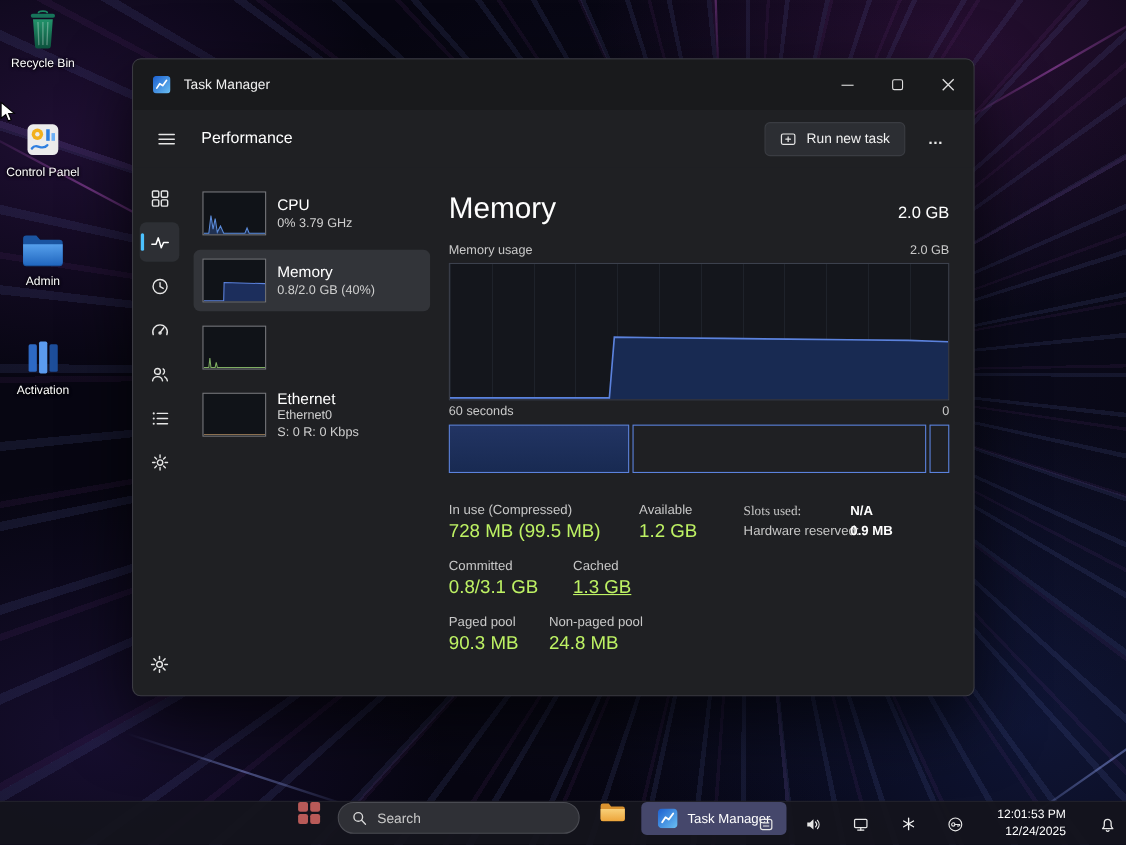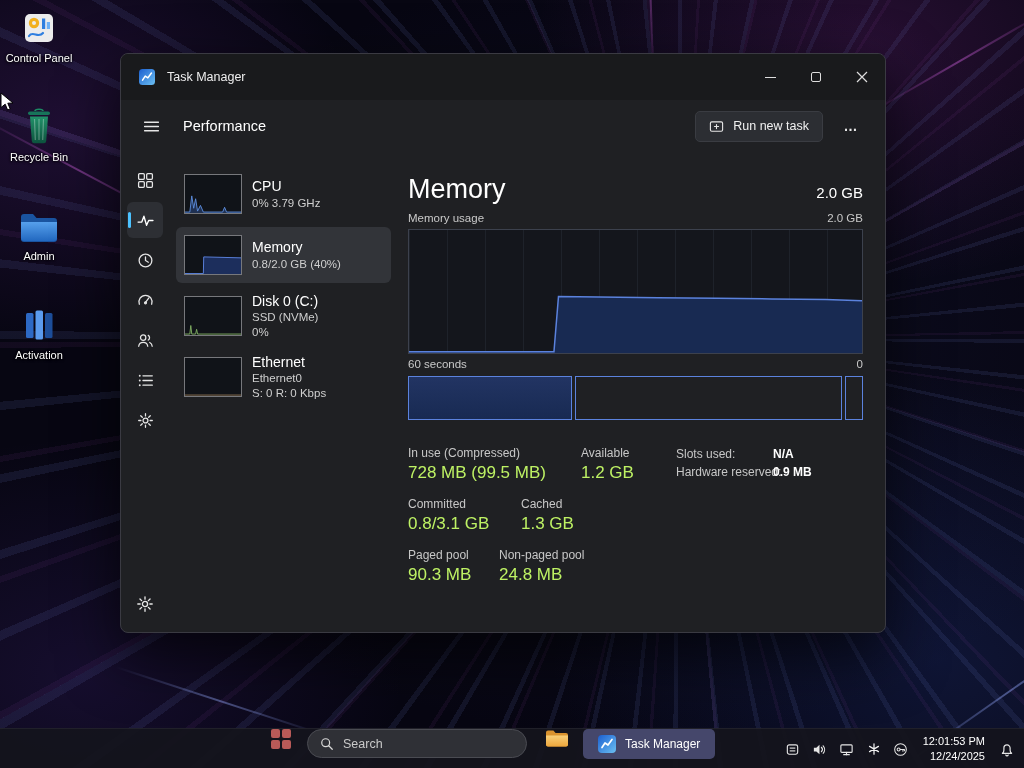--- a/index.html
+++ b/index.html
@@ -81,21 +81,21 @@
   .pi-text { margin-left:10px; line-height:1.3; }
   .pi-title { font-size:14px; color:#fff; }
   .pi-sub { font-size:11.5px; color:#cfcfcf; }
 
   
   .main-panel { width:455px; margin-left:17px; padding-top:22px; }
   .mem-head { display:flex; align-items:baseline; justify-content:space-between; height:32px; }
   .mem-head h1 { font-size:27px; font-weight:400; }
   .mem-cap { font-size:15px; color:#fff; }
   .usage-row, .axis-row { display:flex; justify-content:space-between; font-size:11.5px; color:#c9c9c9; }
-  .usage-row { margin-top:6px; }
+  .usage-row { margin-top:16px; }
   .graph { position:relative; height:125px; margin-top:5px; background:#14161c; border:1px solid #3c414d;
     background-image:repeating-linear-gradient(to right, #1e222a 0 1px, transparent 1px 38px); }
   .graph svg { position:absolute; inset:0; width:100%; height:100%; }
   .axis-row { margin-top:4px; }
   .comp-label { margin-top:11px; font-size:12px; color:#c9c9c9; }
   .comp-bar { margin-top:6px; height:44px; display:flex; gap:3px; }
   .comp-seg { border:1px solid #5b82dd; height:100%; }
   .comp-seg.filled { background:linear-gradient(#223463,#182a52); }
 
   .stats { position:relative; margin-top:26px; height:150px; }
@@ -111,55 +111,41 @@
   .start-grid { width:20px; height:20px; display:grid; grid-template-columns:9px 9px; grid-template-rows:9px 9px; gap:2px; }
   .start-grid span { background:#b85a58; border-radius:2px; }
   .search-pill { margin-left:16px; width:220px; height:29px; border-radius:15px; background:#2f3036;
     border:1px solid #4a4b52; display:flex; align-items:center; padding:0 12px; gap:9px; }
   .search-pill input { background:transparent; border:none; outline:none; color:#e6e6e6; font-size:12.5px;
     font-family:inherit; width:160px; }
   .search-pill input::placeholder { color:#c9c9c9; }
   .tb-folder { margin-left:18px; }
   .tm-task-btn { margin-left:14px; height:30px; display:flex; align-items:center; gap:9px; padding:0 15px;
     background:#45476b; border-radius:5px; font-size:12px; color:#fff; }
-  .tb-right { position:absolute; right:8px; top:0; height:40px; display:flex; align-items:center; gap:9px; }
+  .tb-right { position:absolute; right:8px; top:0; height:40px; display:flex; align-items:center; gap:25px; }
   .tray-icon { display:flex; align-items:center; justify-content:center; width:18px; height:18px; }
   .clock { text-align:right; font-size:11px; line-height:1.35; color:#fff; margin:0 4px; }
 
   svg { display:block; }
 </style>
 </head>
 <body>
 
 <div class="wall"></div>
 <div class="streaks"></div>
 <div class="streaks2"></div>
 <div class="wall-center"></div>
 <div class="beam magenta" style="left:560px; top:-20px; width:180px; transform:rotate(88deg);"></div>
 <div class="beam" style="left:880px; top:690px; width:260px; transform:rotate(-35deg);"></div>
 <div class="beam magenta" style="left:-40px; top:170px; width:240px; transform:rotate(28deg);"></div>
 <div class="beam" style="left:110px; top:700px; width:220px; transform:rotate(18deg);"></div>
 <div class="beam magenta" style="left:850px; top:60px; width:220px; transform:rotate(-30deg);"></div>
 
 <div class="desk-col">
 
-
-  <div class="desk-icon">
-    <div class="desk-art">
-      <svg width="36" height="36" viewBox="0 0 36 36">
-        <rect x="4" y="4" width="28" height="28" rx="5" fill="#ececec"></rect>
-        <circle cx="13" cy="13" r="5.2" fill="#f2b01e"></circle>
-        <circle cx="13" cy="13" r="2" fill="#ececec"></circle>
-        <rect x="21" y="8.5" width="3.2" height="10.5" fill="#2f7fe0"></rect>
-        <rect x="25.8" y="12" width="3.2" height="7" fill="#6db1f7"></rect>
-        <path d="M8,26 c4,-6 9,3 14,-3" stroke="#2f7fe0" stroke-width="2.2" fill="none" stroke-linecap="round"></path>
-      </svg>
-    </div>
-    <div class="desk-label">Control Panel</div>
-  </div>
 
   <div class="desk-icon">
     <div class="desk-art">
       <svg width="34" height="38" viewBox="0 0 34 38">
         <defs>
             <linearGradient id="bin1" x1="0" y1="0" x2="0" y2="1">
           <stop offset="0" stop-color="#22926a"></stop>
               <stop offset="1" stop-color="#0c523d"></stop>
             </linearGradient>
           </defs>
@@ -167,20 +153,34 @@
         <rect x="6" y="4.5" width="22" height="3.6" rx="1.8" fill="#17745;" style="fill:#17745a"></rect>
         <path d="M8,9.5 h18 l-1.8,24.5 a2.4,2.4 0 0 1 -2.4,2.2 h-9.6 a2.4,2.4 0 0 1 -2.4,-2.2 z" fill="url(#bin1)"></path>
         <path d="M12.5,12 l0.8,21 M17,12 v21 M21.5,12 l-0.8,21" stroke="rgba(255,255,255,0.3)" stroke-width="1.2" fill="none"></path>
       </svg>
     </div>
     <div class="desk-label">Recycle Bin</div>
   </div>
 
   <div class="desk-icon">
     <div class="desk-art">
+      <svg width="36" height="36" viewBox="0 0 36 36">
+        <rect x="4" y="4" width="28" height="28" rx="5" fill="#ececec"></rect>
+        <circle cx="13" cy="13" r="5.2" fill="#f2b01e"></circle>
+        <circle cx="13" cy="13" r="2" fill="#ececec"></circle>
+        <rect x="21" y="8.5" width="3.2" height="10.5" fill="#2f7fe0"></rect>
+        <rect x="25.8" y="12" width="3.2" height="7" fill="#6db1f7"></rect>
+        <path d="M8,26 c4,-6 9,3 14,-3" stroke="#2f7fe0" stroke-width="2.2" fill="none" stroke-linecap="round"></path>
+      </svg>
+    </div>
+    <div class="desk-label">Control Panel</div>
+  </div>
+
+  <div class="desk-icon">
+    <div class="desk-art">
       <svg width="40" height="32" viewBox="0 0 40 32">
         <defs>
             <linearGradient id="fold1" x1="0" y1="0" x2="0" y2="1">
           <stop offset="0" stop-color="#56a0ec"></stop>
               <stop offset="1" stop-color="#2268c0"></stop>
             </linearGradient>
           </defs>
         <path d="M2,5 a3,3 0 0 1 3,-3 h9 l3.5,4 h17.5 a3,3 0 0 1 3,3 v18 a3,3 0 0 1 -3,3 h-30 a3,3 0 0 1 -3,-3 z" fill="#1a54a0"></path>
         <path d="M2,10 h36 v16 a3,3 0 0 1 -3,3 h-30 a3,3 0 0 1 -3,-3 z" fill="url(#fold1)"></path>
       </svg>
@@ -345,25 +345,20 @@
           <div class="pi-sub">0.8/2.0 GB (40%)</div>
         </div>
       </div>
 
       <div class="perf-item">
         <div class="thumb">
           <svg viewBox="0 0 58 40" preserveAspectRatio="none">
             <polyline points="0,39 5,39 6,30 7,39 11,39 12,34 13,39 58,39" fill="none" stroke="#7fae62" stroke-width="1"></polyline>
           </svg>
         </div>
-        <div class="pi-text">
-          <div class="pi-title">Disk 0 (C:)</div>
-          <div class="pi-sub">SSD (NVMe)</div>
-          <div class="pi-sub">0%</div>
-        </div>
       </div>
 
       <div class="perf-item">
         <div class="thumb">
           <svg viewBox="0 0 58 40" preserveAspectRatio="none">
             <polyline points="0,39 58,39" fill="none" stroke="#8a6f50" stroke-width="1"></polyline>
           </svg>
         </div>
         <div class="pi-text">
           <div class="pi-title">Ethernet</div>
@@ -403,30 +398,30 @@
           <div class="comp-seg" style="flex: 3.5 0 0px;"></div>
         </div>
 
       <div class="stats">
         <div class="st-label" style="left:0; top:0;">In use (Compressed)</div>
         <div class="st-value" style="left:0; top:17px;">728 MB (99.5 MB)</div>
 
         <div class="st-label" style="left:173px; top:0;">Available</div>
         <div class="st-value" style="left:173px; top:17px;">1.2 GB</div>
 
-        <div class="st-side-label" style="left:268px; top:1px;">Slots used:</div>
+        <div class="st-side-label" style="left:268px; top:1px;font-family:Liberation Serif, serif;">Slots used:</div>
         <div class="st-side-value" style="left:365px; top:1px;">N/A</div>
         <div class="st-side-label" style="left:268px; top:19px;">Hardware reserved:</div>
         <div class="st-side-value" style="left:365px; top:19px;">0.9 MB</div>
 
         <div class="st-label" style="left:0; top:51px;">Committed</div>
         <div class="st-value" style="left:0; top:68px;">0.8/3.1 GB</div>
 
         <div class="st-label" style="left:113px; top:51px;">Cached</div>
-        <div class="st-value" style="left:113px; top:68px;">1.3 GB</div>
+        <div class="st-value" style="left:113px; top:68px;text-decoration:underline;">1.3 GB</div>
 
         <div class="st-label" style="left:0; top:102px;">Paged pool</div>
         <div class="st-value" style="left:0; top:119px;">90.3 MB</div>
 
         <div class="st-label" style="left:91px; top:102px;">Non-paged pool</div>
         <div class="st-value" style="left:91px; top:119px;">24.8 MB</div>
       </div>
     </div>
 
   </div>

